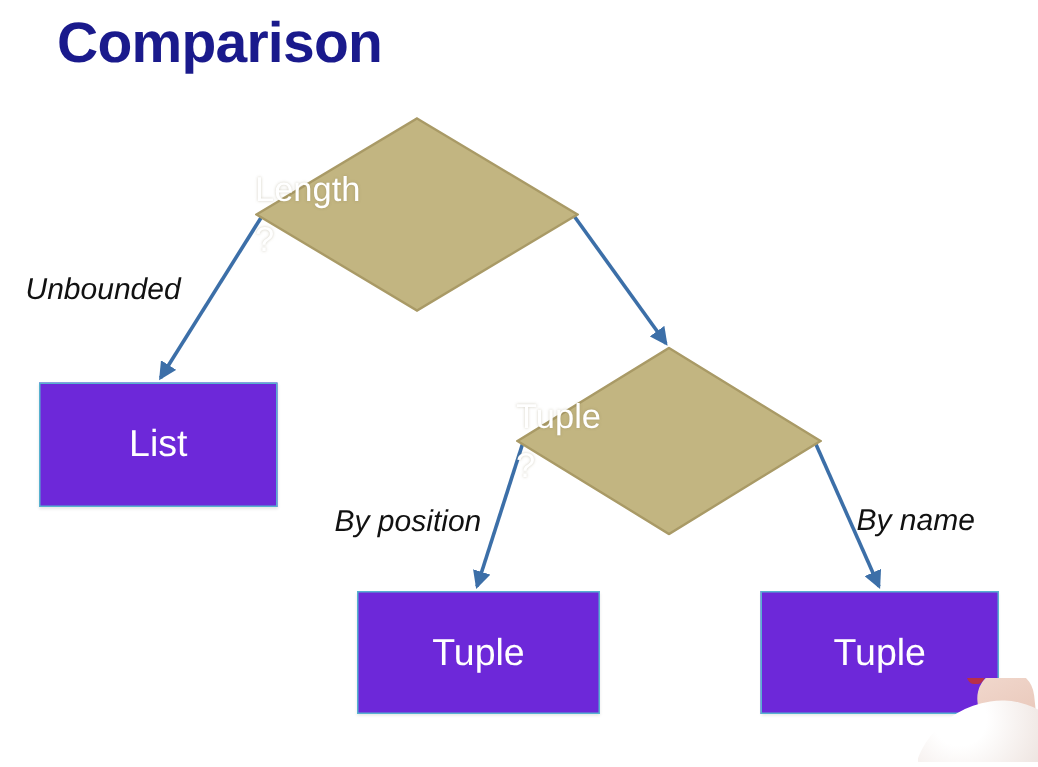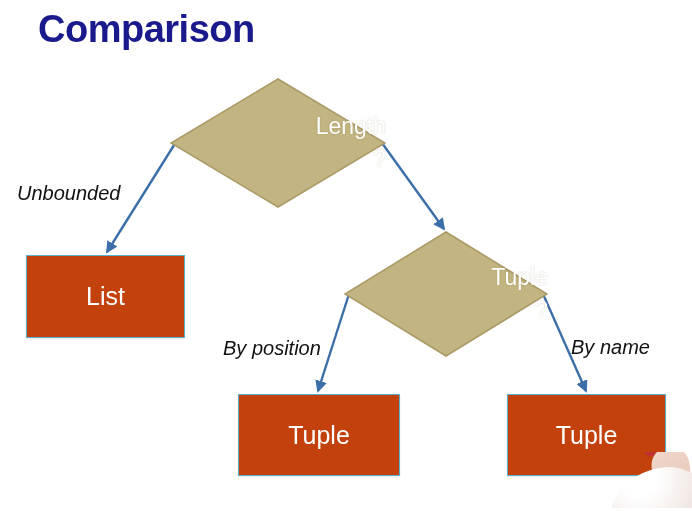--- a/index.html
+++ b/index.html
@@ -46,21 +46,21 @@
     height: 100%;
   }
   .diamond .dlabel {
     position: absolute;
     left: 0;
     right: 0;
     top: 0;
     bottom: 0;
     display: flex;
     flex-direction: column;
-    align-items: flex-end;
+    align-items: flex-start;
     justify-content: center;
     color: #ffffff;
     font-size: 23px;
     line-height: 1.45;
     text-shadow: 0 0 2px rgba(120,110,70,.35);
     pointer-events: none;
   }
   .diamond .dlabel .q {
     font-size: 23px;
   }
@@ -72,21 +72,21 @@
   }
   #node-access {
     left: 344px;
     top: 231px;
     width: 204px;
     height: 126px;
   }
   
   .box {
     position: absolute;
-    background: #c2410c;
+    background: #6d28d9;
     border: 1px solid #57b1cf;
     display: flex;
     align-items: center;
     justify-content: center;
     color: #ffffff;
     font-size: 25px;
     box-shadow: 0 1px 2px rgba(0,0,0,.10);
   }
   #node-list   { left: 26px;  top: 255px; width: 157px; height: 81px; }
   #node-tuple  { left: 238px; top: 394px; width: 160px; height: 80px; }

